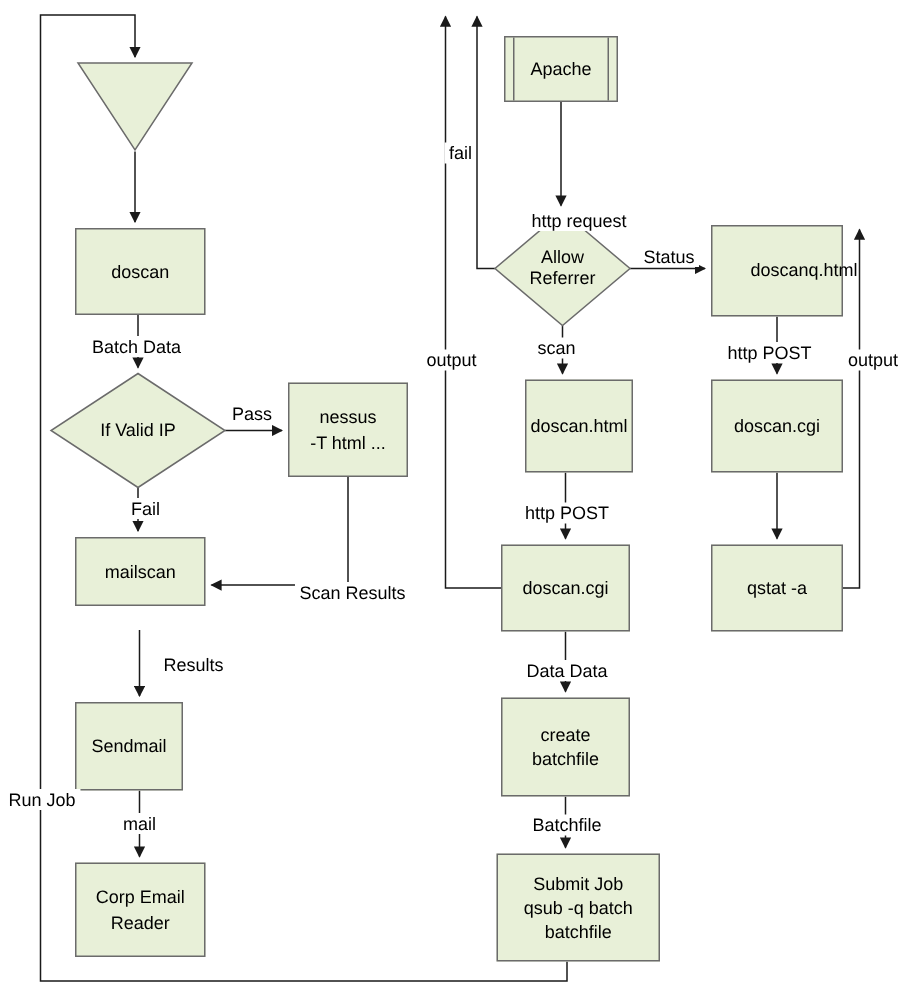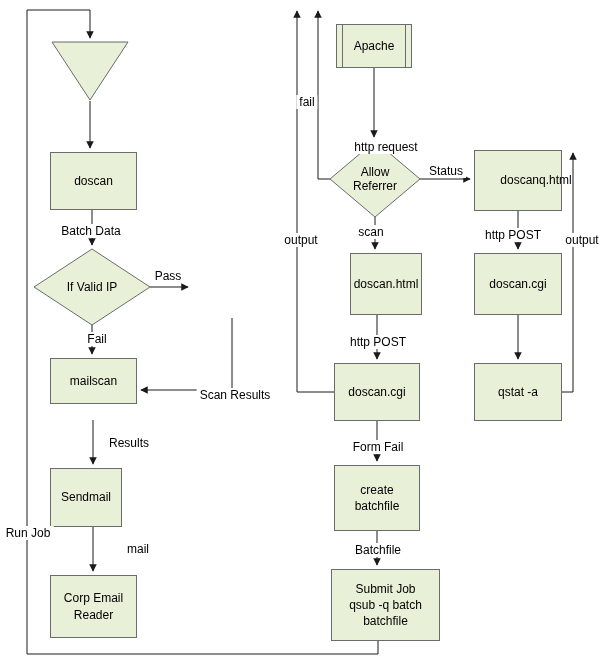--- a/index.html
+++ b/index.html
@@ -71,20 +71,24 @@
 
     <polygon class="shape" points="52,42 128,42 90,100"></polygon>
     <polygon class="shape" points="92,249 150,287 92,325 34,287"></polygon>
     <polygon class="shape" points="375,141 420,179 375,217 330,179"></polygon>
   </svg>
 
   <div class="node" style="left:50px;top:152px;width:87px;height:58px;">
     <span class="nl">doscan</span>
   </div>
 
+  <div class="node" style="left:192px;top:255px;width:80px;height:63px;">
+    <span class="nl">nessus
+-T html ...</span>
+  </div>
 
   <div class="node" style="left:50px;top:358px;width:87px;height:46px;">
     <span class="nl">mailscan</span>
   </div>
 
   <div class="node" style="left:50px;top:468px;width:72px;height:59px;">
     <span class="nl">Sendmail</span>
   </div>
 
   <div class="node" style="left:50px;top:575px;width:87px;height:63px;">
@@ -131,26 +135,26 @@
 
   <div class="dlabel" style="left:92px;top:287px;">If Valid IP</div>
   <div class="dlabel" style="left:375px;top:179px;">Allow
 Referrer</div>
 
   <div class="elabel" style="left:91px;top:231px;">Batch Data</div>
   <div class="elabel" style="left:168px;top:276px;">Pass</div>
   <div class="elabel" style="left:97px;top:339px;">Fail</div>
   <div class="elabel" style="left:235px;top:395px;">Scan Results</div>
   <div class="elabel" style="left:93px;top:443px;margin-left:36px;">Results</div>
-  <div class="elabel" style="left:93px;top:549px;margin-left:45px;">mail</div>
+  <div class="elabel" style="left:93px;top:549px;">mail</div>
   <div class="elabel" style="left:28px;top:533px;">Run Job</div>
   <div class="elabel" style="left:386px;top:102px;margin-top:45px;">http request</div>
   <div class="elabel" style="left:307px;top:102px;">fail</div>
   <div class="elabel" style="left:301px;top:240px;">output</div>
   <div class="elabel" style="left:446px;top:171px;">Status</div>
   <div class="elabel" style="left:371px;top:232px;">scan</div>
   <div class="elabel" style="left:378px;top:342px;">http POST</div>
-  <div class="elabel" style="left:378px;top:447px;">Form Fail</div>
+  <div class="elabel" style="left:378px;top:447px;">Data Data</div>
   <div class="elabel" style="left:378px;top:550px;">Batchfile</div>
   <div class="elabel" style="left:513px;top:235px;">http POST</div>
   <div class="elabel" style="left:582px;top:240px;">output</div>
 
 </div>
 
 </body></html>

